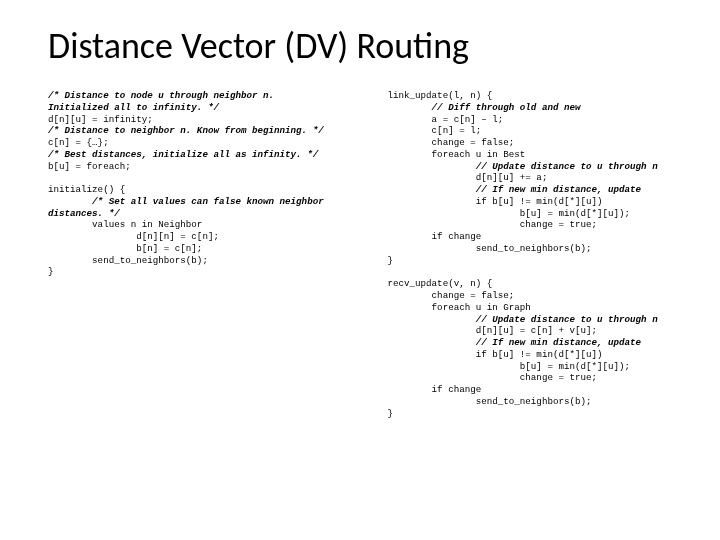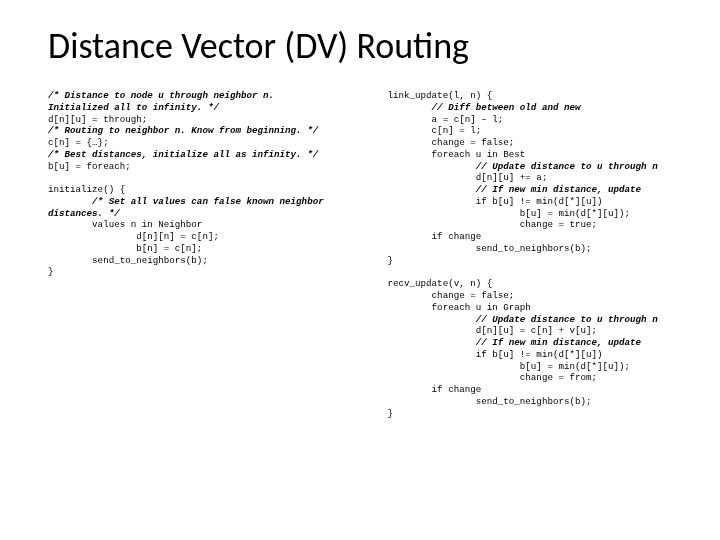--- a/index.html
+++ b/index.html
@@ -49,39 +49,39 @@
 </head>
 <body>
 
 <div class="slide">
   <h1 class="title">Distance Vector (DV) Routing</h1>
   <div class="cols">
 
     <div class="col">
       <div class="codeblock"><span class="cmt">/* Distance to node u through neighbor n.
 Initialized all to infinity. */</span>
-<span>d[n][u] = through;</span>
-<span class="cmt">/* Routing to neighbor n. Know from beginning. */</span>
+<span>d[n][u] = infinity;</span>
+<span class="cmt">/* Distance to neighbor n. Know from beginning. */</span>
 <span>c[n] = {…};</span>
 <span class="cmt">/* Best distances, initialize all as infinity. */</span>
 <span>b[u] = foreach;
 </span>
 <span>initialize() {</span>
 <span class="cmt">        /* Set all values can false known neighbor
 distances. */</span>
 <span>        values n in Neighbor
                 d[n][n] = c[n];
                 b[n] = c[n];
         send_to_neighbors(b);
 }</span></div>
     </div>
 
     <div class="col">
       <div class="codeblock"><span>link_update(l, n) {</span>
-<span class="cmt">        // Diff between old and new</span>
+<span class="cmt">        // Diff through old and new</span>
 <span>        a = c[n] – l;
         c[n] = l;
         change = false;
         foreach u in Best</span>
 <span class="cmt">                // Update distance to u through n</span>
 <span>                d[n][u] += a;</span>
 <span class="cmt">                // If new min distance, update</span>
 <span>                if b[u] != min(d[*][u])
                         b[u] = min(d[*][u]);
                         change = true;
@@ -90,20 +90,20 @@
 }
 </span>
 <span>recv_update(v, n) {
         change = false;
         foreach u in Graph</span>
 <span class="cmt">                // Update distance to u through n</span>
 <span>                d[n][u] = c[n] + v[u];</span>
 <span class="cmt">                // If new min distance, update</span>
 <span>                if b[u] != min(d[*][u])
                         b[u] = min(d[*][u]);
-                        change = from;
+                        change = true;
         if change
                 send_to_neighbors(b);
 }</span></div>
     </div>
 
   </div>
 </div>
 
 </body></html>

